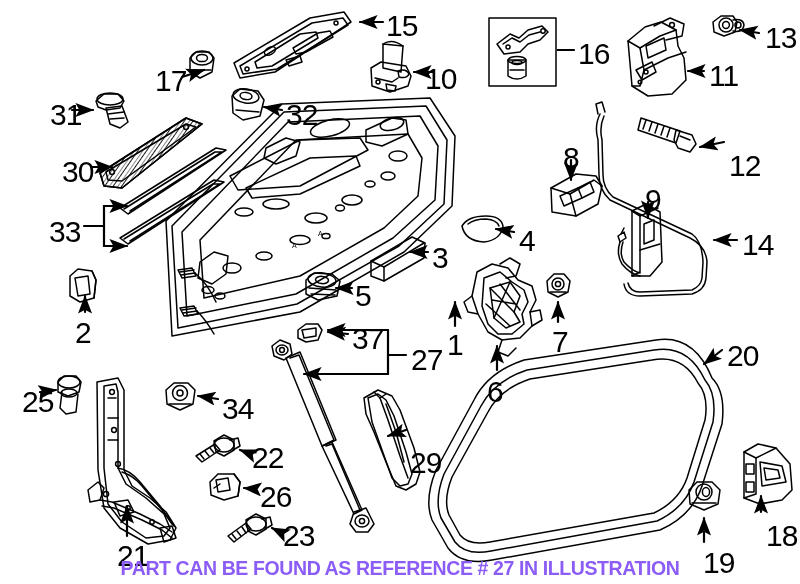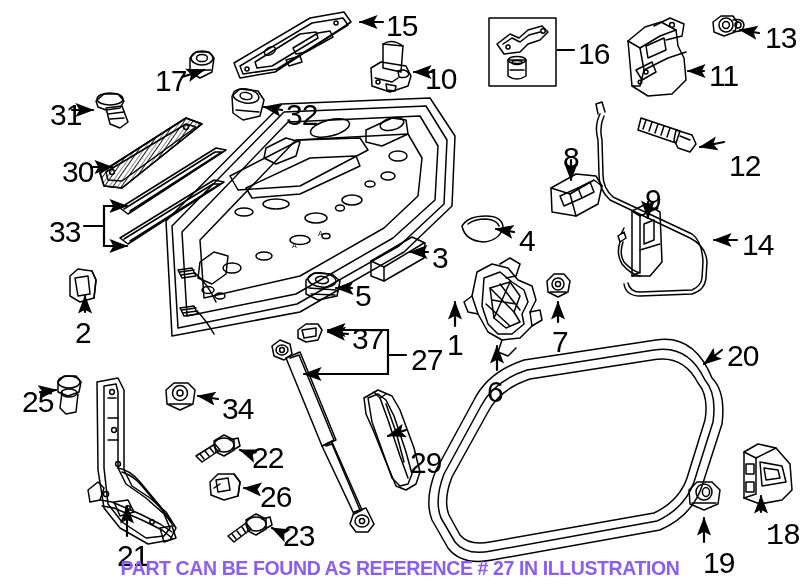--- a/index.html
+++ b/index.html
@@ -413,21 +413,21 @@
       <div class="lbl" style="left: 563px; top: 143px;">8</div>
       <div class="lbl" style="left: 645px; top: 185px;">9</div>
       <div class="lbl" style="left: 425px; top: 64px;">10</div>
       <div class="lbl" style="left: 709px; top: 61px;">11</div>
       <div class="lbl" style="left: 729px; top: 131px; margin-top: 20px;">12</div>
       <div class="lbl" style="left: 765px; top: 23px;">13</div>
       <div class="lbl" style="left: 742px; top: 230px;">14</div>
       <div class="lbl" style="left: 386px; top: 11px;">15</div>
       <div class="lbl" style="left: 578px; top: 39px;">16</div>
       <div class="lbl" style="left: 155px; top: 66px; text-align: center;">17</div>
-      <div class="lbl" style="left: 766px; top: 521px; font-family: Liberation Mono, monospace;">18</div>
+      <div class="lbl" style="left: 766px; top: 521px;">18</div>
       <div class="lbl" style="left: 703px; top: 548px;">19</div>
       <div class="lbl" style="left: 727px; top: 341px;">20</div>
       <div class="lbl" style="left: 117px; top: 541px;">21</div>
       <div class="lbl" style="left: 252px; top: 443px;">22</div>
       <div class="lbl" style="left: 283px; top: 521px;">23</div>
       <div class="lbl" style="left: 222px; top: 394px;">34</div>
       <div class="lbl" style="left: 22px; top: 387px;">25</div>
       <div class="lbl" style="left: 260px; top: 482px;">26</div>
       <div class="lbl" style="left: 411px; top: 345px;">27</div>
       <div class="lbl" style="left: 352px; top: 324px;">37</div>

